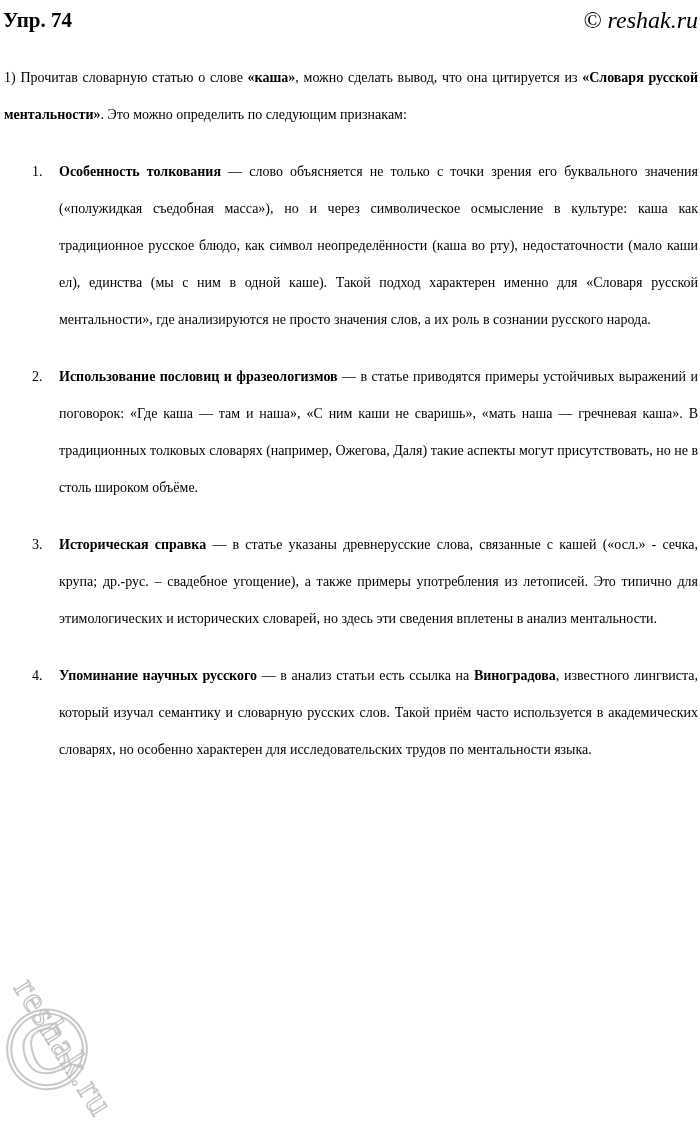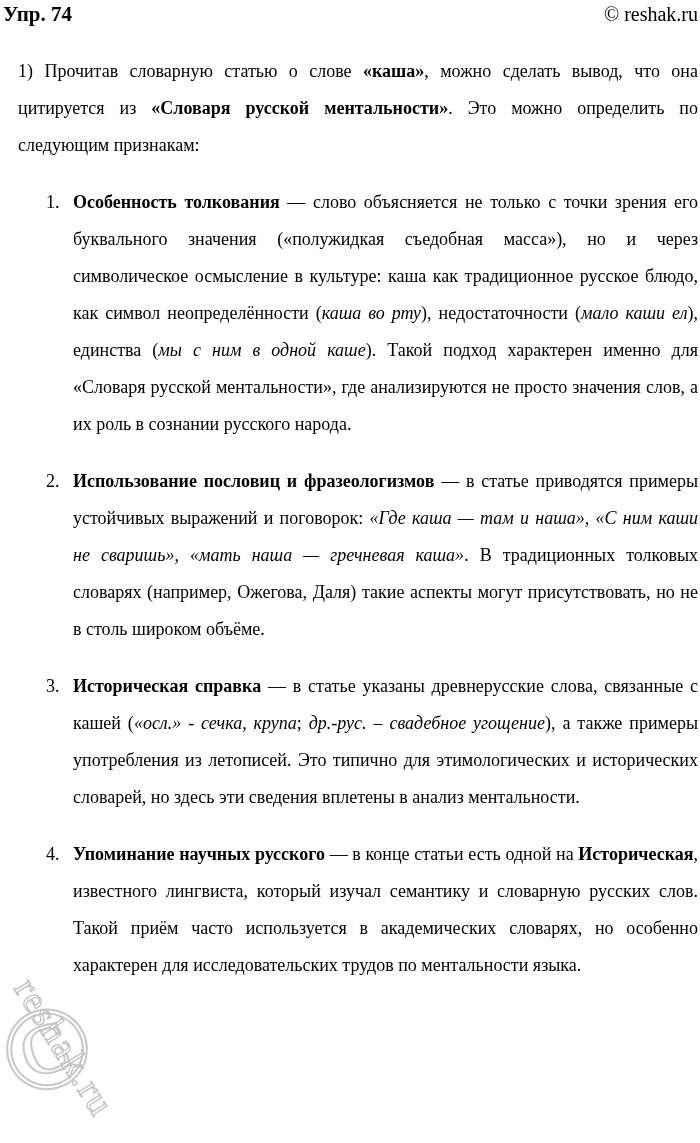--- a/index.html
+++ b/index.html
@@ -11,50 +11,50 @@
     font-family: "Liberation Serif", "DejaVu Serif", serif;
     overflow: hidden;
     position: relative;
   }
   .page { position: relative; width: 700px; height: 1143px; }
 
   .header {
     display: flex;
     justify-content: space-between;
     align-items: flex-start;
-    padding: 2px 2px 0 3px;
+    padding: 8px 2px 0 3px;
     position: relative;
     z-index: 2;
   }
   .exercise-title { font-weight: bold; font-size: 21px; line-height: 24px; }
-  .copyright { font-size: 20px; line-height: 24px; }
+  .copyright { font-size: 24px; line-height: 24px; font-style: italic; }
 
   .content {
     position: relative;
     z-index: 1;
-    padding: 0 2px 0 18px;
-    font-size: 18px;
+    padding: 0 2px 0 4px;
+    font-size: 14px;
     line-height: 37px;
     text-align: justify;
   }
   .intro { margin: 27px 0 0 0; }
 
   .list { margin-top: 0; }
   .list-item {
     position: relative;
     padding-left: 55px;
     margin-top: 20px;
   }
   .list-item .num {
     position: absolute;
     left: 28px;
     top: 0;
   }
   .seg-b { font-weight: bold; }
-  .seg-i { font-style: italic; }
+  .seg-i { }
 
   .watermark {
     position: absolute;
     left: 0;
     top: 948px;
     width: 260px;
     height: 195px;
     z-index: 0;
     pointer-events: none;
   }
@@ -112,18 +112,18 @@
         <span class="text"><span class="seg-b">Использование пословиц и фразеологизмов</span><span> — в статье приводятся примеры устойчивых выражений и поговорок: </span><span class="seg-i">«Где каша — там и наша», «С ним каши не сваришь», «мать наша — гречневая каша»</span><span>. В традиционных толковых словарях (например, Ожегова, Даля) такие аспекты могут присутствовать, но не в столь широком объёме.</span></span>
       </div>
 
       <div class="list-item">
         <span class="num">3.</span>
         <span class="text"><span class="seg-b">Историческая справка</span><span> — в статье указаны древнерусские слова, связанные с кашей (</span><span class="seg-i">«осл.»</span><span> - </span><span class="seg-i">сечка, крупа</span><span>; </span><span class="seg-i">др.-рус.</span><span> – </span><span class="seg-i">свадебное угощение</span><span>), а также примеры употребления из летописей. Это типично для этимологических и исторических словарей, но здесь эти сведения вплетены в анализ ментальности.</span></span>
       </div>
 
       <div class="list-item">
         <span class="num">4.</span>
-        <span class="text"><span class="seg-b">Упоминание научных русского</span><span> — в конце статьи есть одной на </span><span class="seg-b">Историческая</span><span>, известного лингвиста, который изучал семантику и словарную русских слов. Такой приём часто используется в академических словарях, но особенно характерен для исследовательских трудов по ментальности языка.</span></span>
+        <span class="text"><span class="seg-b">Упоминание научных русского</span><span> — в анализ статьи есть ссылка на </span><span class="seg-b">Виноградова</span><span>, известного лингвиста, который изучал семантику и словарную русских слов. Такой приём часто используется в академических словарях, но особенно характерен для исследовательских трудов по ментальности языка.</span></span>
       </div>
 
     </div>
   </div>
 </div>
 
 </body></html>

